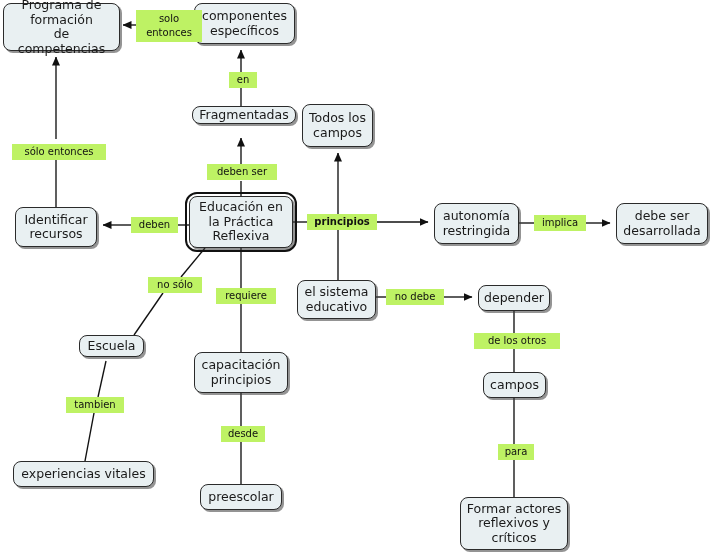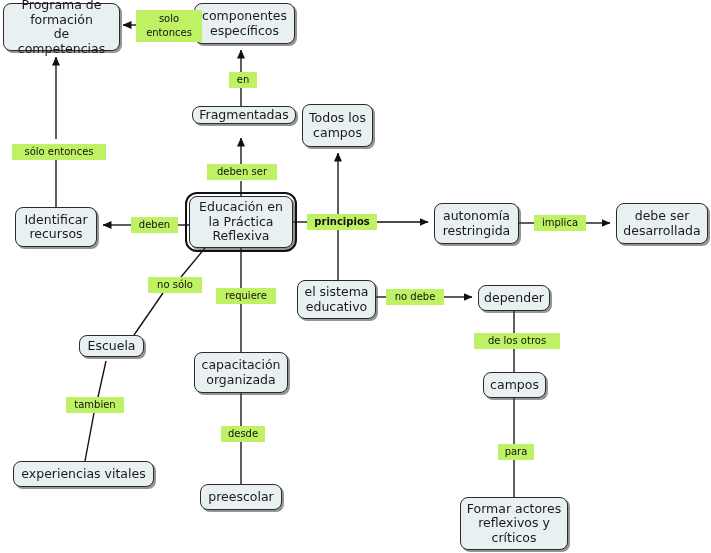--- a/index.html
+++ b/index.html
@@ -138,21 +138,21 @@
 recursos</span></div>
   <div class="node" style="left:434px;top:203px;width:85px;height:41px;"><span>autonomía
 restringida</span></div>
   <div class="node" style="left:616px;top:203px;width:92px;height:41px;"><span>debe ser
 desarrollada</span></div>
   <div class="node" style="left:297px;top:280px;width:79px;height:39px;"><span>el sistema
 educativo</span></div>
   <div class="node" style="left:478px;top:285px;width:72px;height:26px;"><span>depender</span></div>
   <div class="node" style="left:79px;top:335px;width:65px;height:22px;"><span>Escuela</span></div>
   <div class="node" style="left:194px;top:352px;width:94px;height:41px;"><span>capacitación
-organizada</span></div>
+principios</span></div>
   <div class="node" style="left:483px;top:372px;width:63px;height:26px;"><span>campos</span></div>
   <div class="node" style="left:13px;top:461px;width:141px;height:26px;"><span>experiencias vitales</span></div>
   <div class="node" style="left:200px;top:484px;width:82px;height:26px;"><span>preescolar</span></div>
   <div class="node" style="left:460px;top:497px;width:108px;height:53px;"><span>Formar actores
 reflexivos y
 críticos</span></div>
 
   <div class="edge-label" style="left:136px;top:10px;width:62px;height:32px;"><span>solo
 entonces</span></div>
   <div class="edge-label" style="left:229px;top:72px;width:24px;height:16px;"><span>en</span></div>

